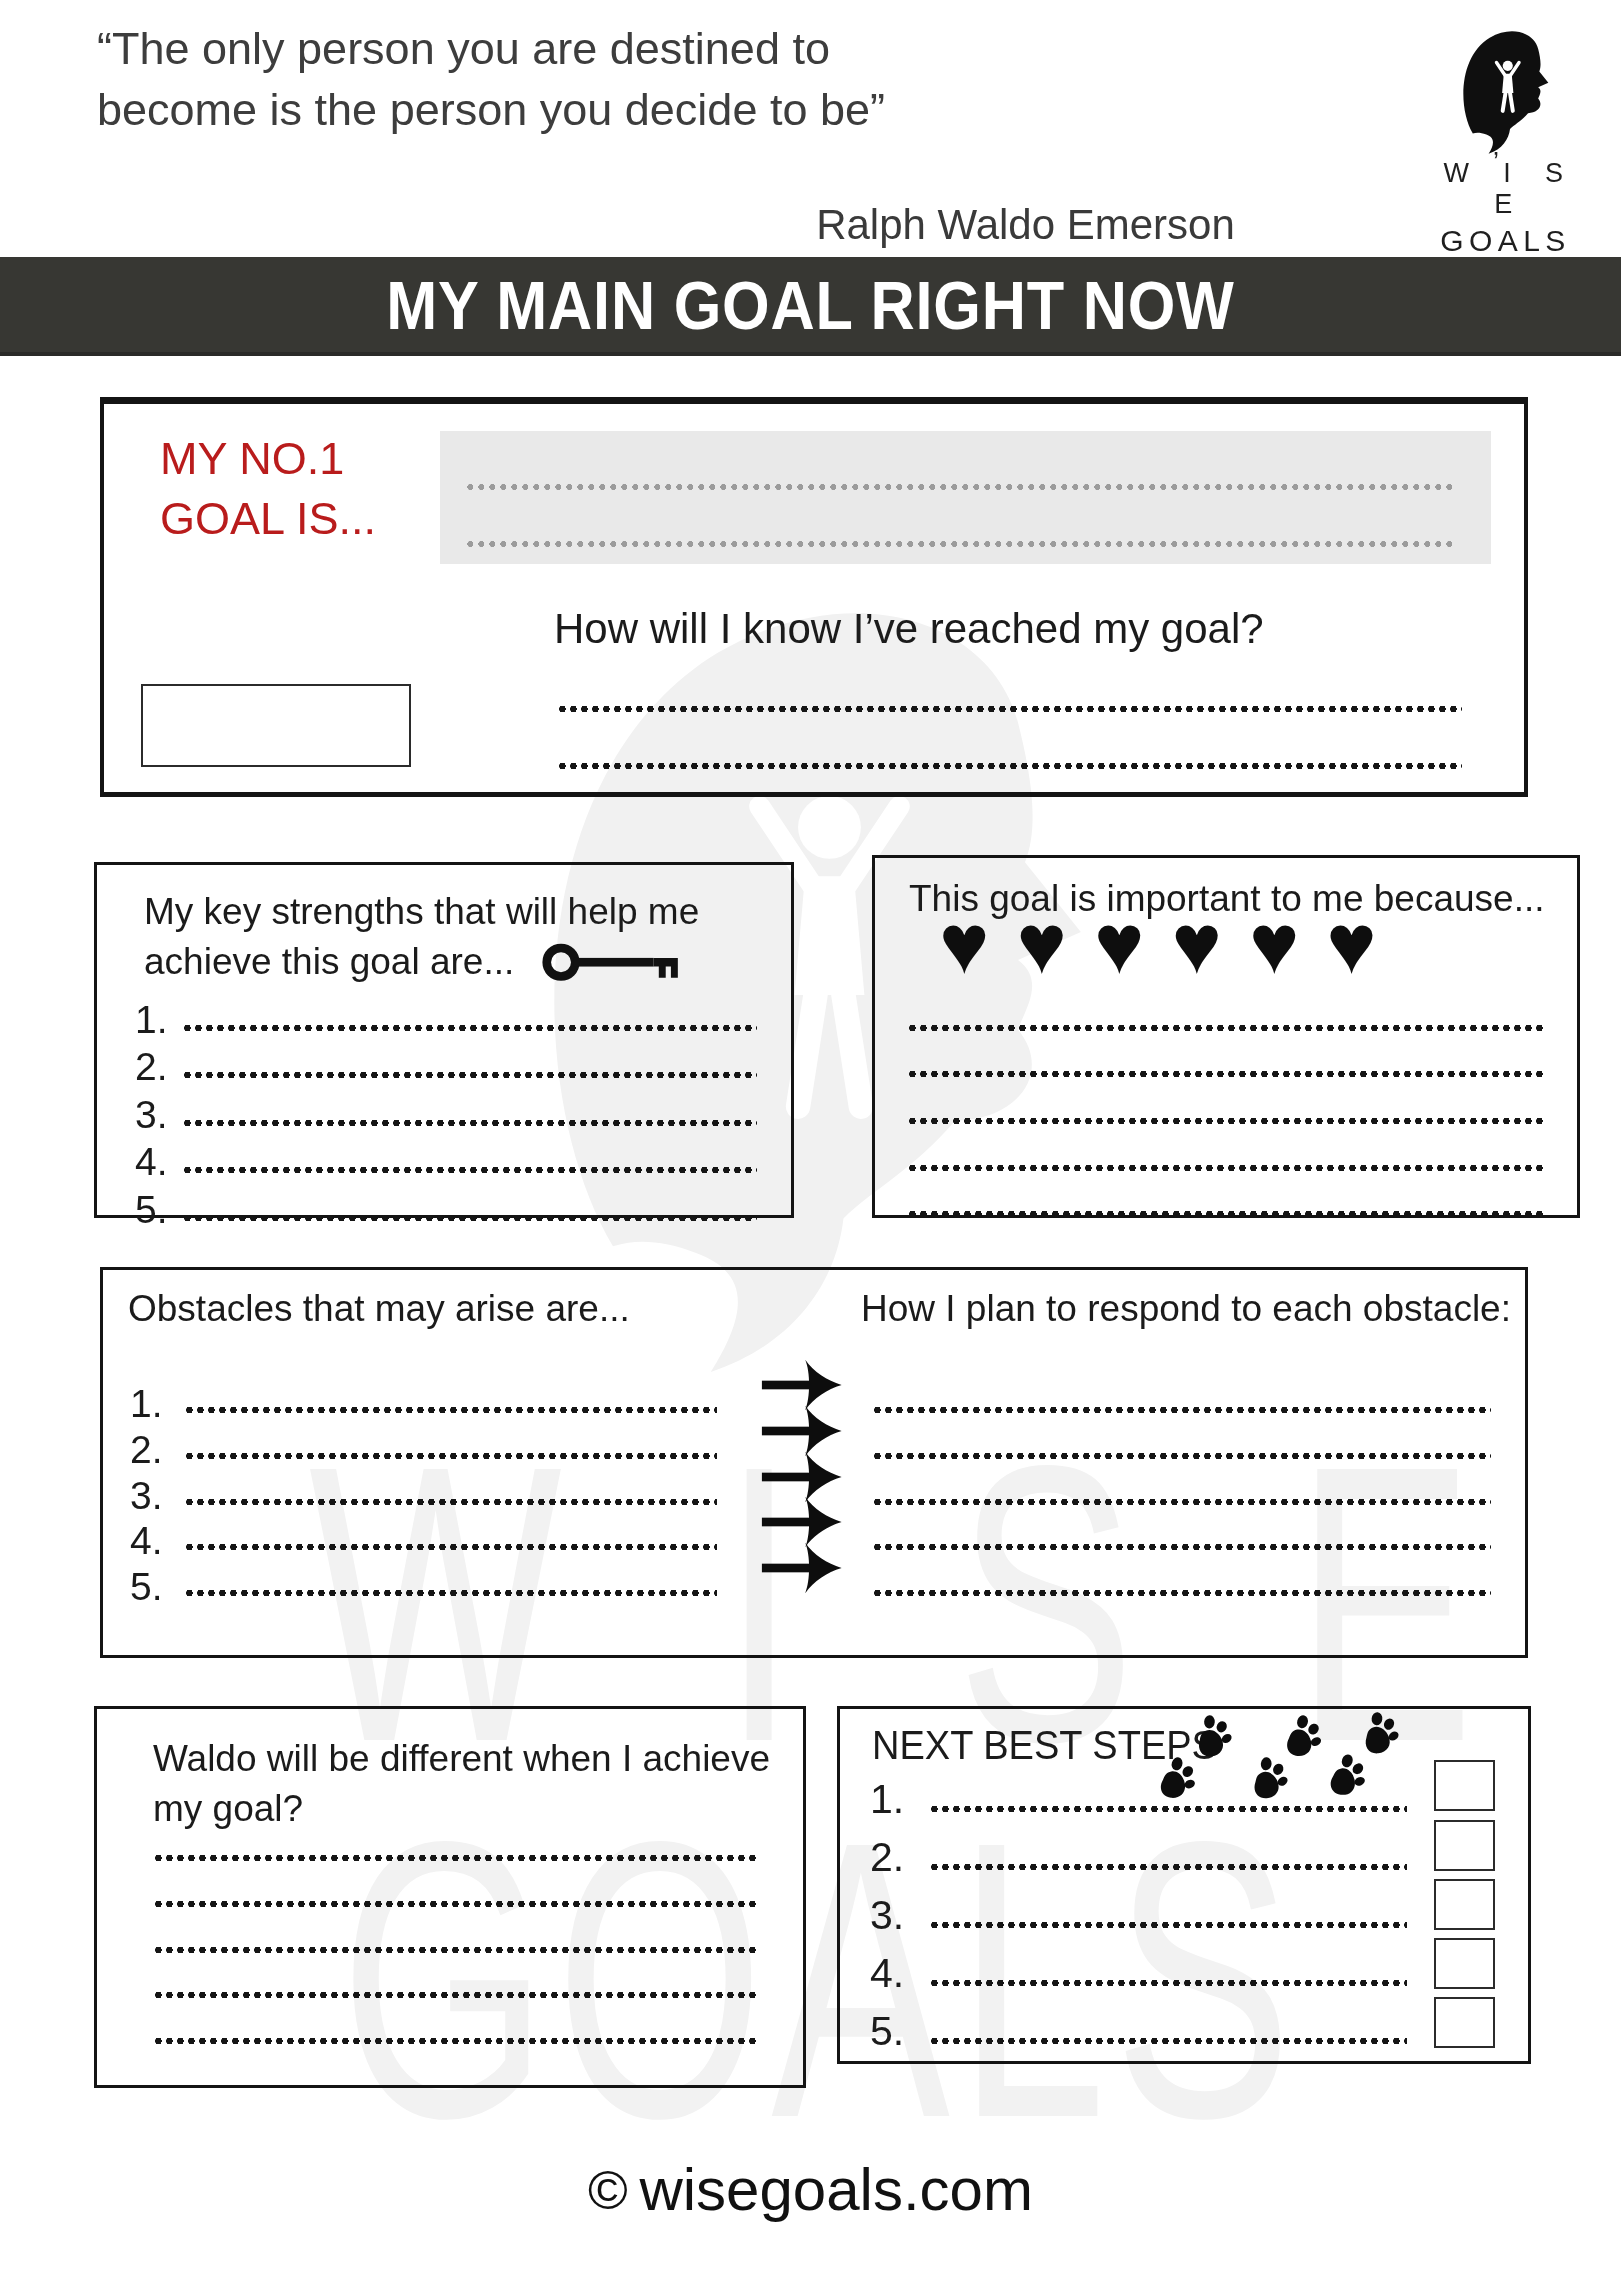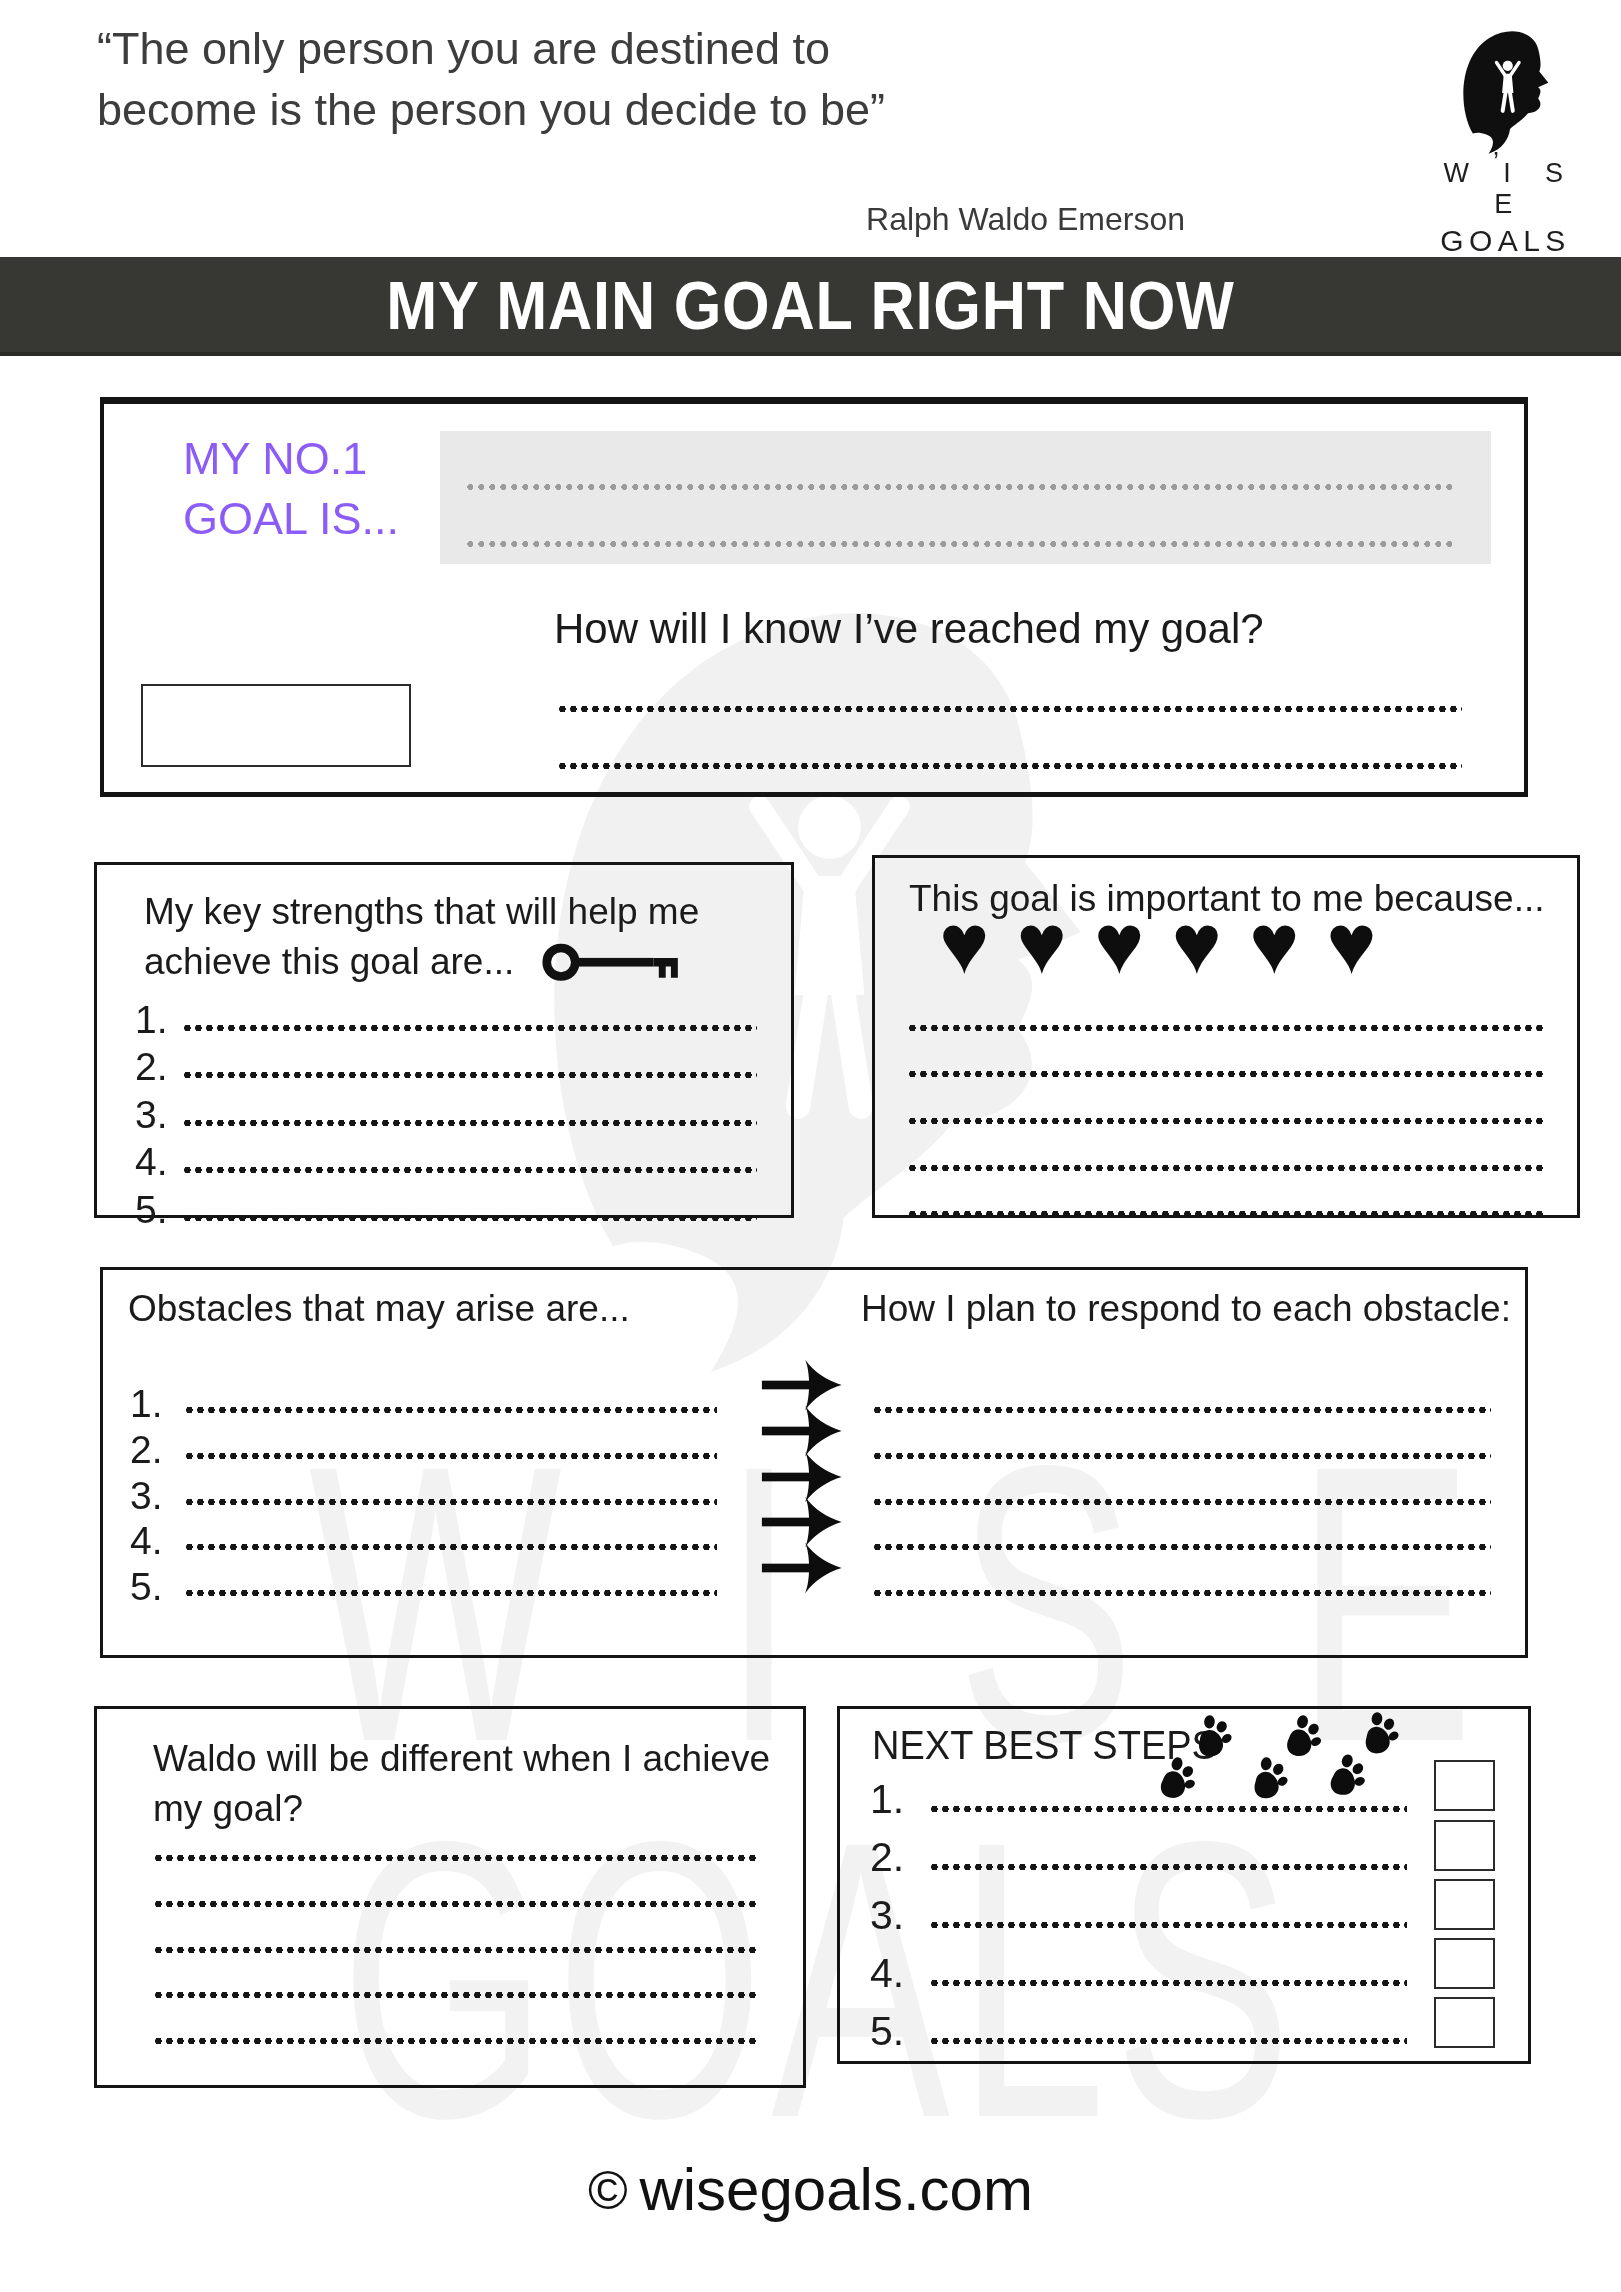--- a/index.html
+++ b/index.html
@@ -18,21 +18,21 @@
     position:absolute; text-align:center; color:#f2f2f2; line-height:1;
     font-size:394px; white-space:nowrap; transform:scaleX(.68);
   }
   .wm-word.top { left:94px; top:1406px; width:1343px; letter-spacing:63px; }
   .wm-word.bottom { left:125px; top:1782px; width:1343px; letter-spacing:10.7px; }
 
   .layer { position:absolute; inset:0; z-index:1;padding-left:16px; }
 
   
   .quote { left:97px; top:18px; font-size:45px; line-height:61px; color:#3d3d3d; }
-  .attribution { left:797px; top:201px; width:457px; text-align:center; font-size:32px; color:#3a3a3a; }
+  .attribution { left:797px; top:201px; width:457px; text-align:center; font-size:42px; color:#3a3a3a; }
 
   .logo { left:1418px; top:23px; width:175px; text-align:center; }
   .logo-head { width:113px; height:133px; display:block; margin:0 auto; }
   .logo-top { position:relative; font-size:27px; letter-spacing:13.4px; padding-left:9px; color:#1f1f1f; margin-top:1.8px; }
   .logo-tick { position:absolute; left:50%; margin-left:-12.5px; top:-10.7px; font-size:27px; letter-spacing:0; }
   .logo-bottom { font-size:30px; letter-spacing:5.4px; color:#1f1f1f; margin-top:4.5px; }
 
   
   .banner {
     left:0; top:257px; width:1621px; height:99px; background:#373733;
@@ -51,21 +51,21 @@
 
   
   .dl {
     position:absolute; height:11.6px; background-repeat:repeat-x;
     background-image:radial-gradient(circle 3.3px at 5.4px 5.8px, #151515 97%, transparent);
     background-size:11px 11.6px;
   }
   .dl.gray { background-image:radial-gradient(circle 3.1px at 5.4px 5.8px, #9b9b9b 97%, transparent); }
 
   
-  .goal-label { left:56px; top:25px; font-size:45px; line-height:60px; color:#8b5cf6;margin-left:23px; }
+  .goal-label { left:56px; top:25px; font-size:45px; line-height:60px; color:#b91c1c; }
   .goal-panel { left:336px; top:27px; width:1051px; height:133px; background:#e9e9e9; }
   .target-label { left:34px; top:193px; font-size:47px; }
   .date-box { left:37px; top:280px; width:270px; height:83px; border:2.7px solid #2b2b2b; }
   .reached-q { left:450px; top:201px; font-size:42px; }
 
   
   .row-num { font-size:39px; line-height:1; }
   .s-row { position:absolute; left:38px; right:34px; height:45px; display:flex; align-items:flex-end; gap:14.3px; }
   .s-row .dlf { flex:1; height:11.6px; margin-bottom:5.4px; background-repeat:repeat-x;
     background-image:radial-gradient(circle 3.3px at 5.4px 5.8px, #151515 97%, transparent); background-size:11px 11.6px; }

